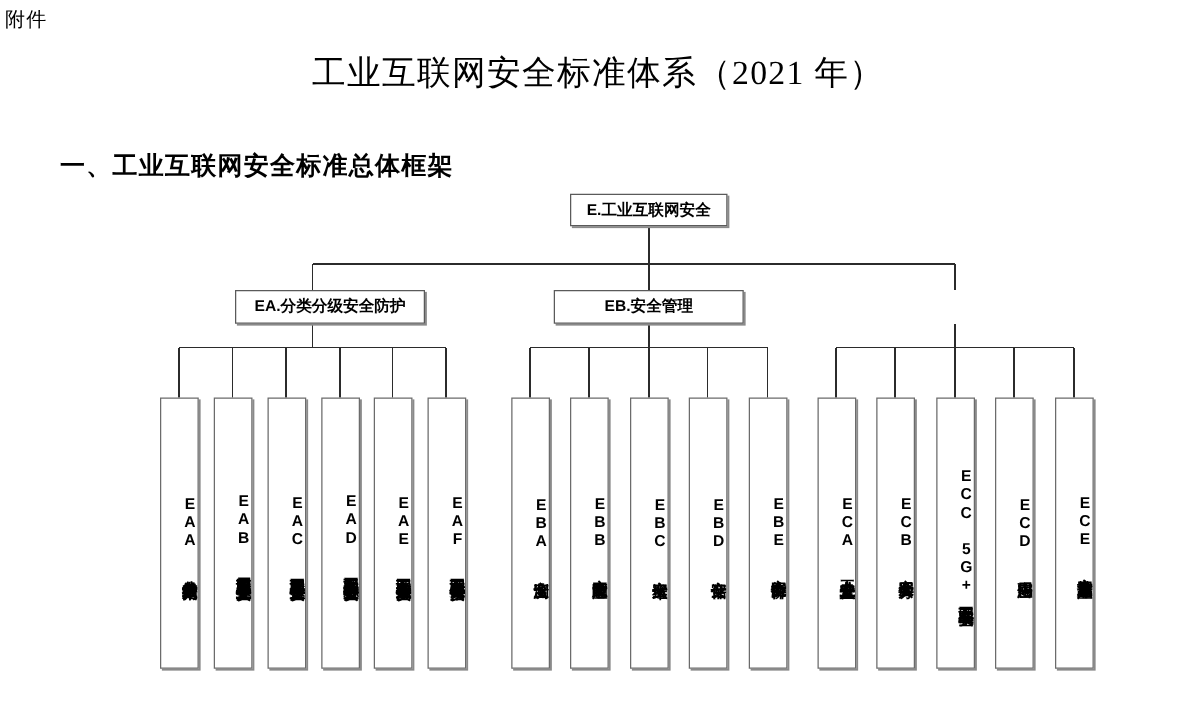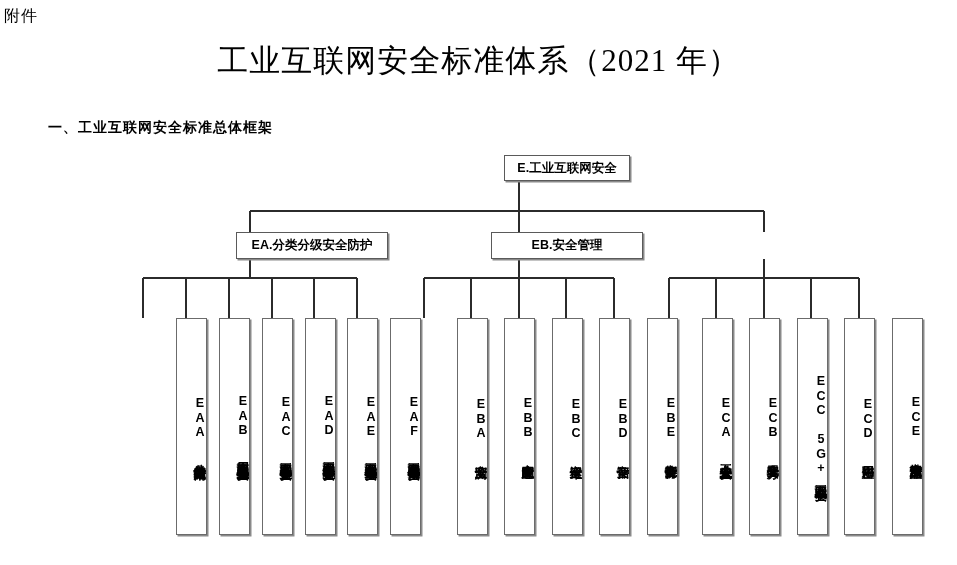--- a/index.html
+++ b/index.html
@@ -25,31 +25,31 @@
     letter-spacing: 1px;
     white-space: nowrap;
   }
 
   #doc-title {
     position: absolute;
     left: 0;
     top: 40px;
     width: 957px;
     text-align: center;
-    font-size: 31px;
+    font-size: 27px;
     font-family: "Liberation Serif", "DejaVu Serif", serif;
     letter-spacing: 1px;
     white-space: nowrap;
   }
 
   #section-heading {
     position: absolute;
     left: 48px;
     top: 119px;
-    font-size: 14px;
+    font-size: 20px;
     font-family: "Liberation Serif", "DejaVu Serif", serif;
     font-weight: bold;
     letter-spacing: 1px;
     white-space: nowrap;
   }
 
   #diagram {
     position: absolute;
     left: 0;
     top: 0;
@@ -60,21 +60,20 @@
   .node {
     position: absolute;
     box-sizing: border-box;
     border: 1.3px solid #6b6b6b;
     background: #ffffff;
     box-shadow: 1.5px 1.5px 0 0 #8a8a8a;
     display: flex;
     align-items: center;
     justify-content: center;
     z-index: 3;
-    margin-left: 48px;
   }
 
   .node.root, .node.l2 {
     font-size: 12.5px;
     font-weight: bold;
     font-family: "Liberation Sans", "DejaVu Sans", sans-serif;
     letter-spacing: 0px;
     white-space: nowrap;
     border-color: #5a5a5a;
   }

